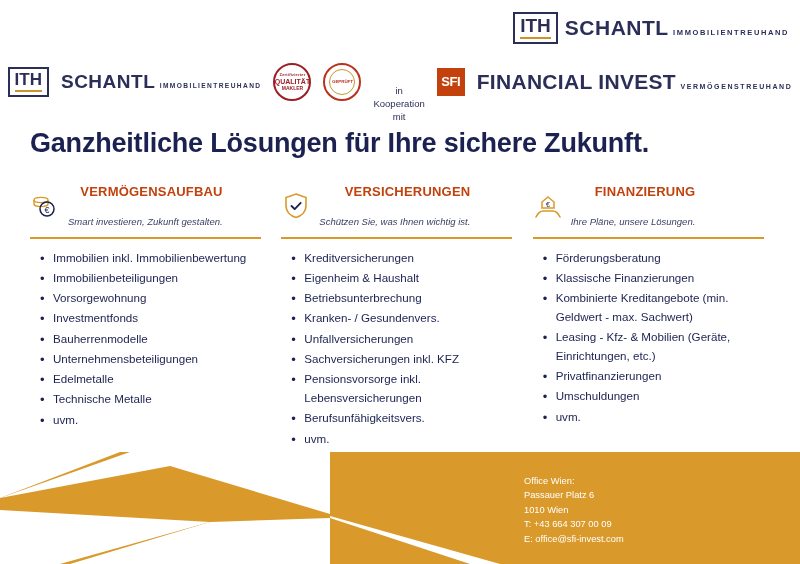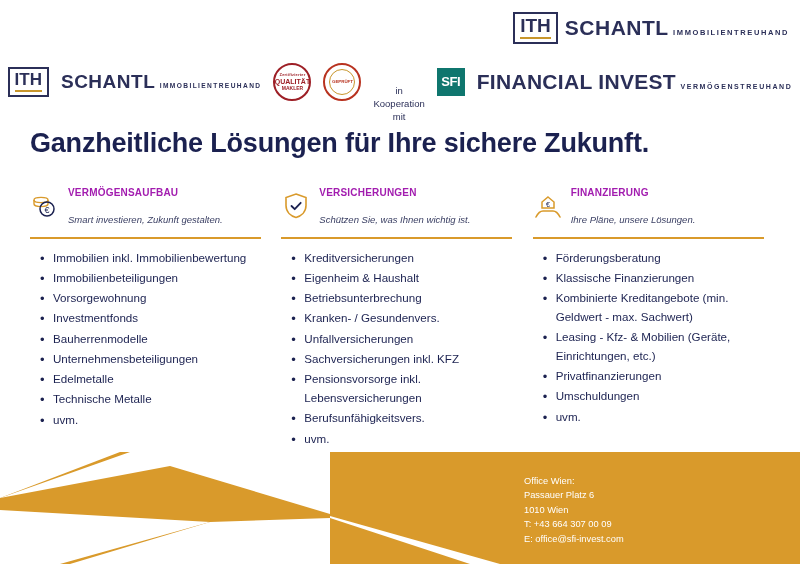--- a/index.html
+++ b/index.html
@@ -133,21 +133,21 @@
   .koop {
     font-size: 9.5px;
     color: #2b2f58;
     text-align: center;
     line-height: 1.35;
     margin-top: 45px;
   }
   .sfi-badge {
     width: 28px;
     height: 28px;
-    background: #0f766e;
+    background: #c2410c;
     color: #ffffff;
     font-weight: bold;
     font-size: 13px;
     display: flex;
     align-items: center;
     justify-content: center;
     letter-spacing: -0.5px;
   }
   .fi-words .brand {
     font-size: 21px;
@@ -187,25 +187,26 @@
   }
   .col { width: 246px; position: relative; }
   .col + .col { padding-left: 14px; }
   .col-head {
     display: flex;
     align-items: center;
     gap: 8px;
     height: 42px;
   }
   .col-title {
-    font-size: 10px;
-    font-weight: bold;
-    color: #a21caf;
+    font-size: 13px;
+    font-weight: bold;
+    color: #c2410c;
     letter-spacing: 0.2px;
     line-height: 1.1;
+    text-align: right;
   }
   .col-sub {
     font-size: 9.5px;
     font-style: italic;
     color: #3a3f63;
     margin-top: 16px;
   }
   .icon-box {
     width: 30px;
     height: 30px;

